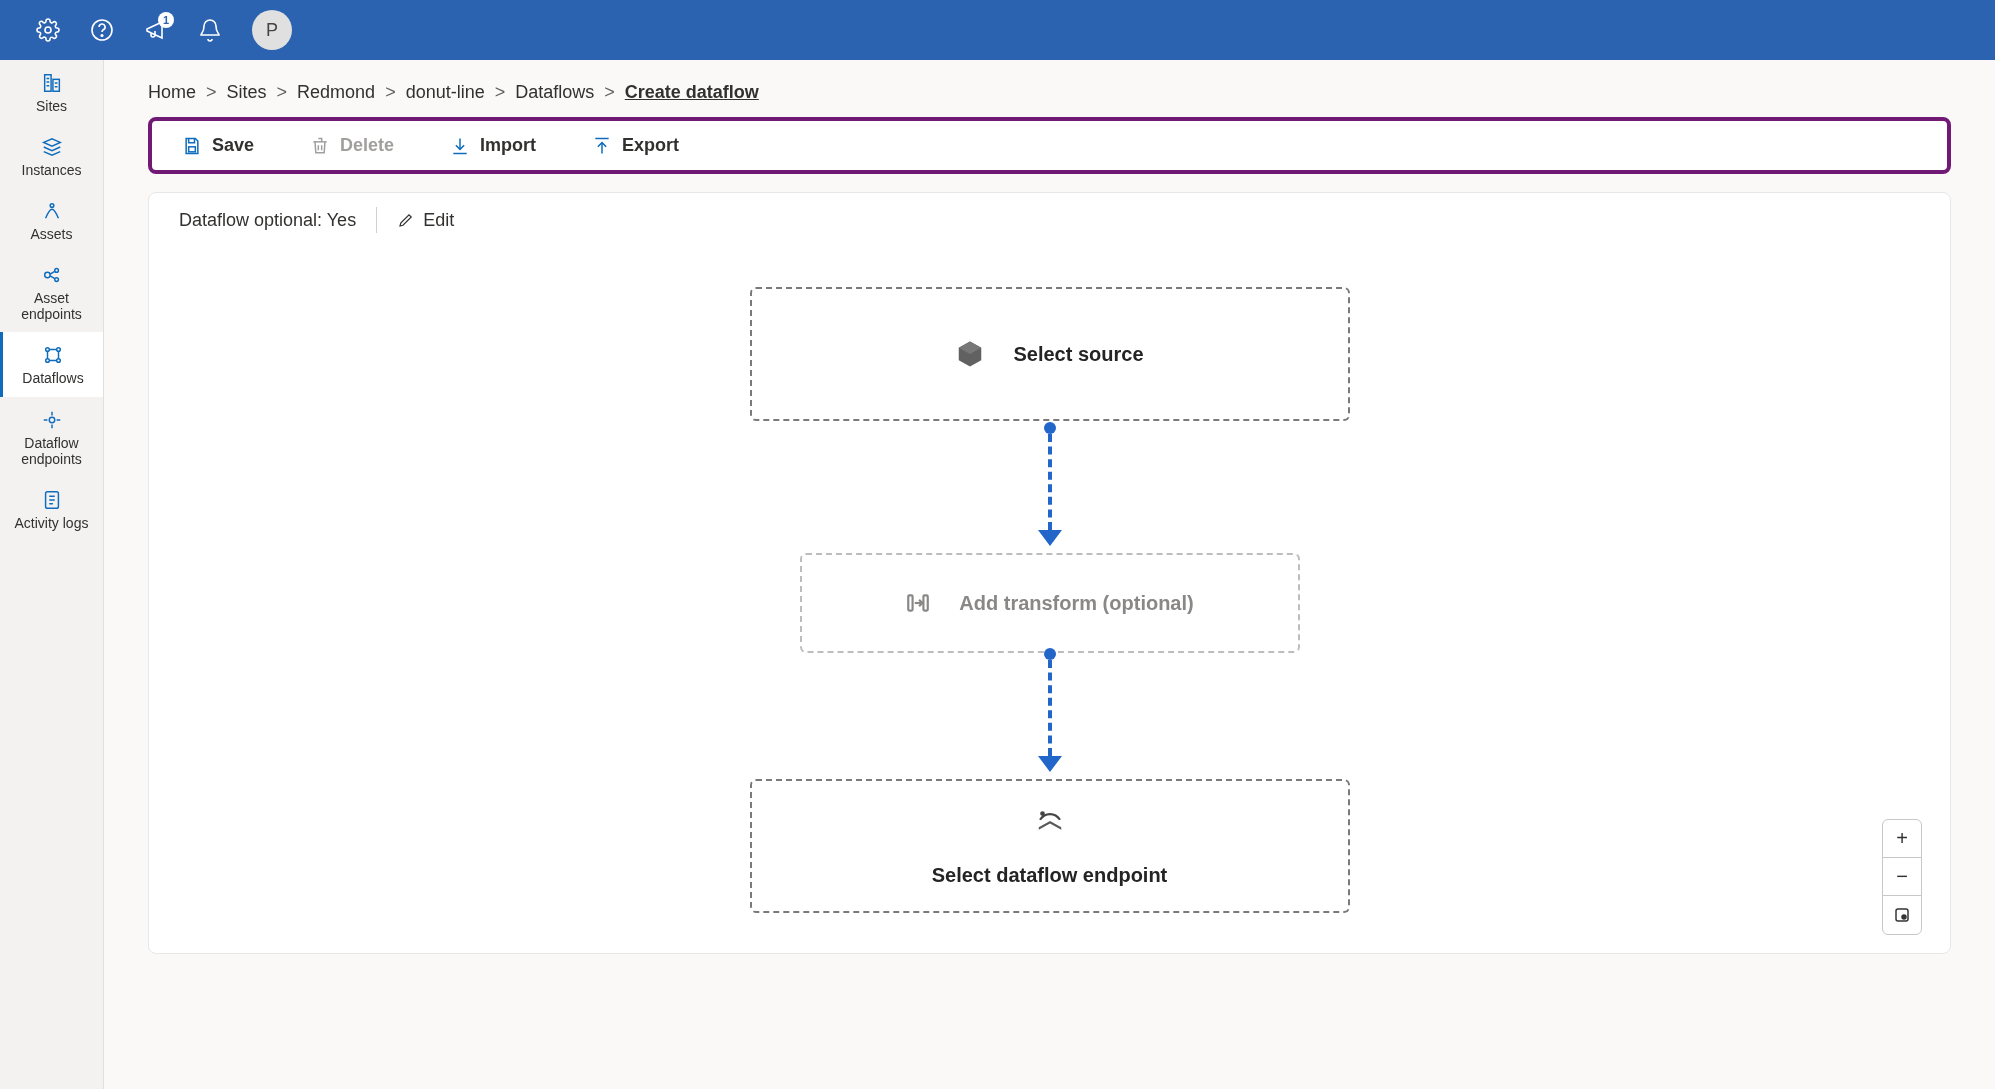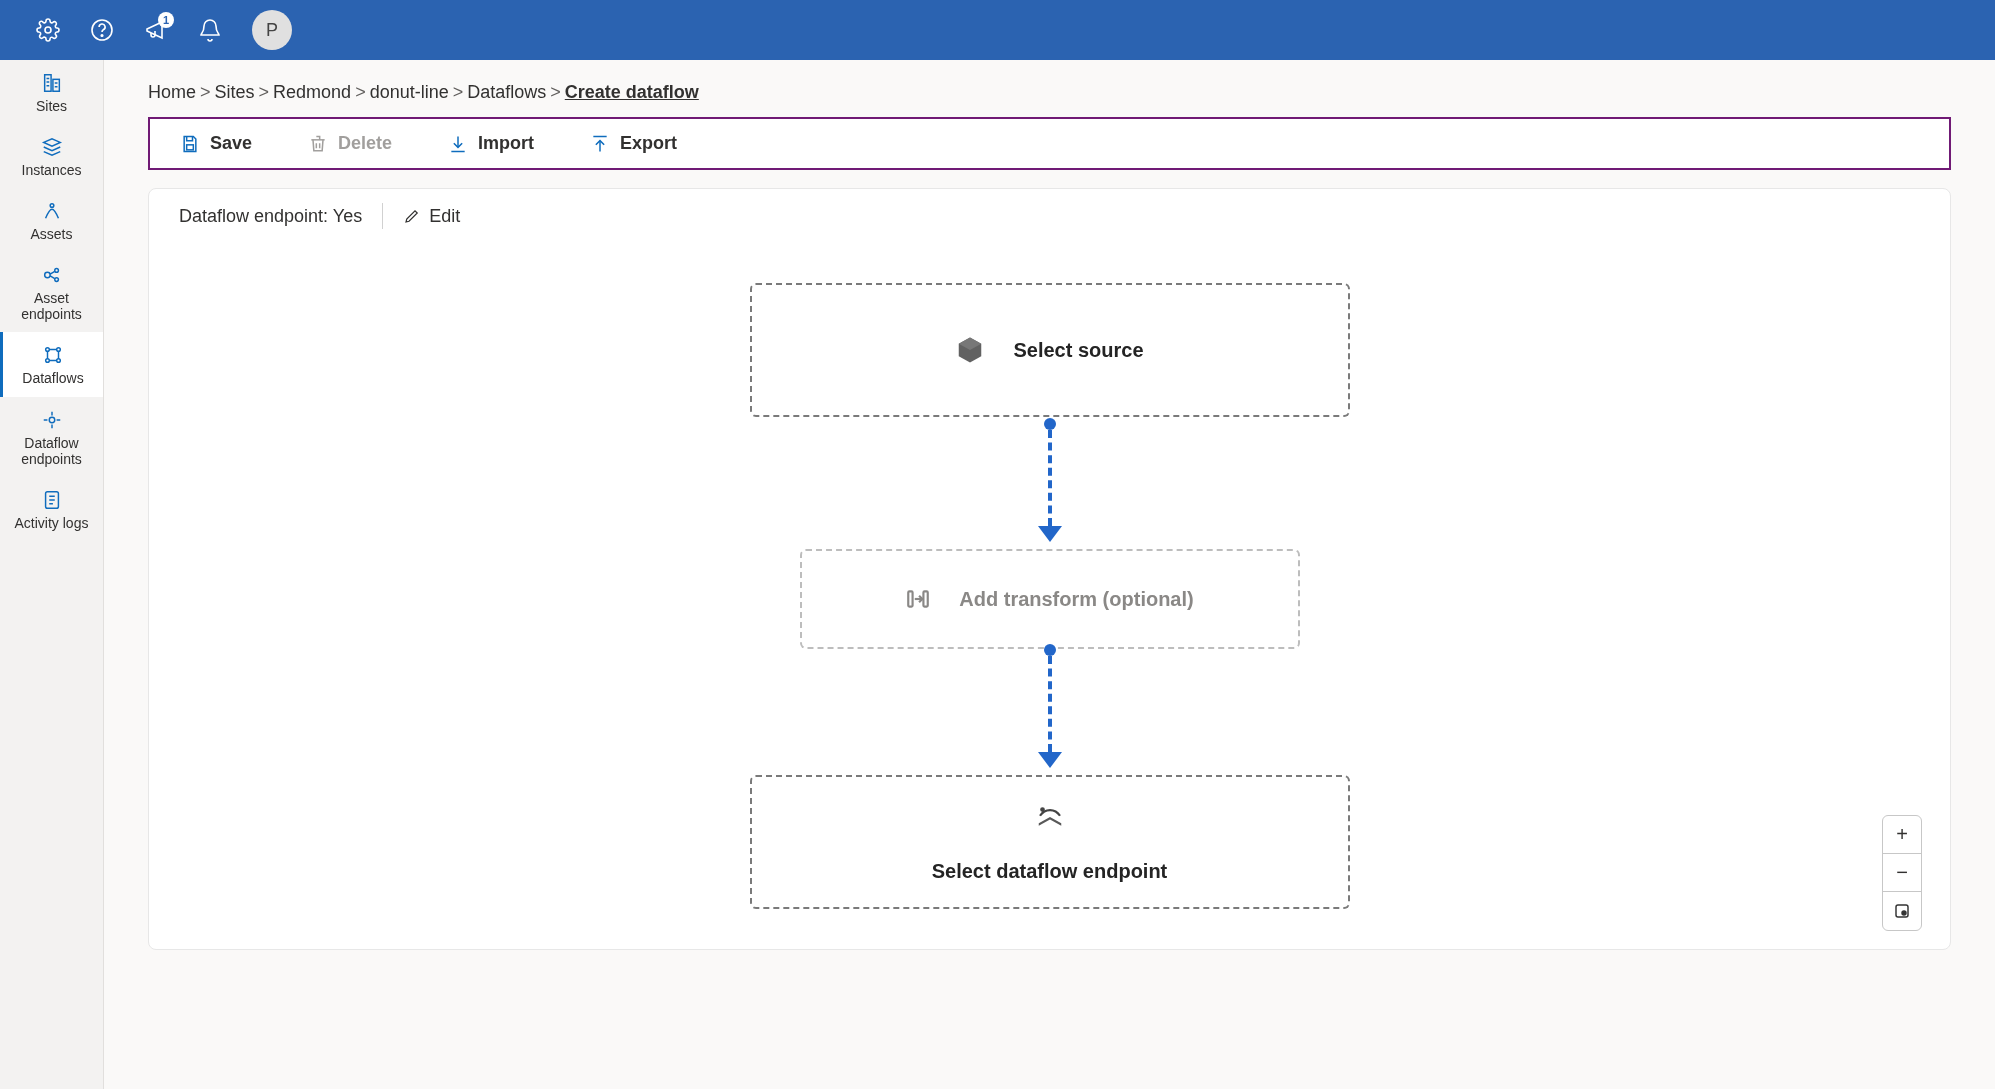--- a/index.html
+++ b/index.html
@@ -96,42 +96,42 @@
     flex: 1;
     padding: 22px 44px 0 44px;
     overflow: hidden;
     position: relative;
   }
 
   
   .breadcrumb {
     display: flex;
     align-items: center;
-    gap: 4px;
+    gap: 10px;
     font-size: 18px;
     color: #323130;
     margin-bottom: 14px;
   }
   .bc-link { cursor: pointer; color: #323130; }
   .bc-sep { color: #605e5c; }
   .bc-current { font-weight: 600; text-decoration: underline; }
 
   
   .page-title {
     font-size: 34px;
     font-weight: 600;
     color: #1b5fab;
     margin-bottom: 22px;
   }
 
   
   .toolbar-card {
     background: #fff;
-    border: 2px solid #701a75;
-    border-radius: 0;
+    border: 4px solid #701a75;
+    border-radius: 8px;
     padding: 14px 30px;
     display: flex;
     align-items: center;
     gap: 56px;
     margin-bottom: 18px;
   }
   .toolbar-btn {
     display: inline-flex;
     align-items: center;
     gap: 10px;
@@ -394,21 +394,21 @@
             <path d="M12 21V8"></path>
             <path d="M7 13l5-5 5 5"></path>
             <path d="M4 3h16"></path>
           </svg>
         <span>Export</span>
       </div>
     </div>
 
     <div class="canvas-card">
       <div class="canvas-head">
-        <span>Dataflow endpoint: Yes</span>
+        <span>Dataflow optional: Yes</span>
         <div class="vert-sep"></div>
         <div class="edit-btn">
           <svg viewBox="0 0 24 24" fill="none" stroke="#323130" stroke-width="1.6">
               <path d="M4 20l4-1 11-11-3-3L5 16l-1 4z"></path>
             </svg>
           <span>Edit</span>
         </div>
       </div>
 
       <div class="flow-area">

